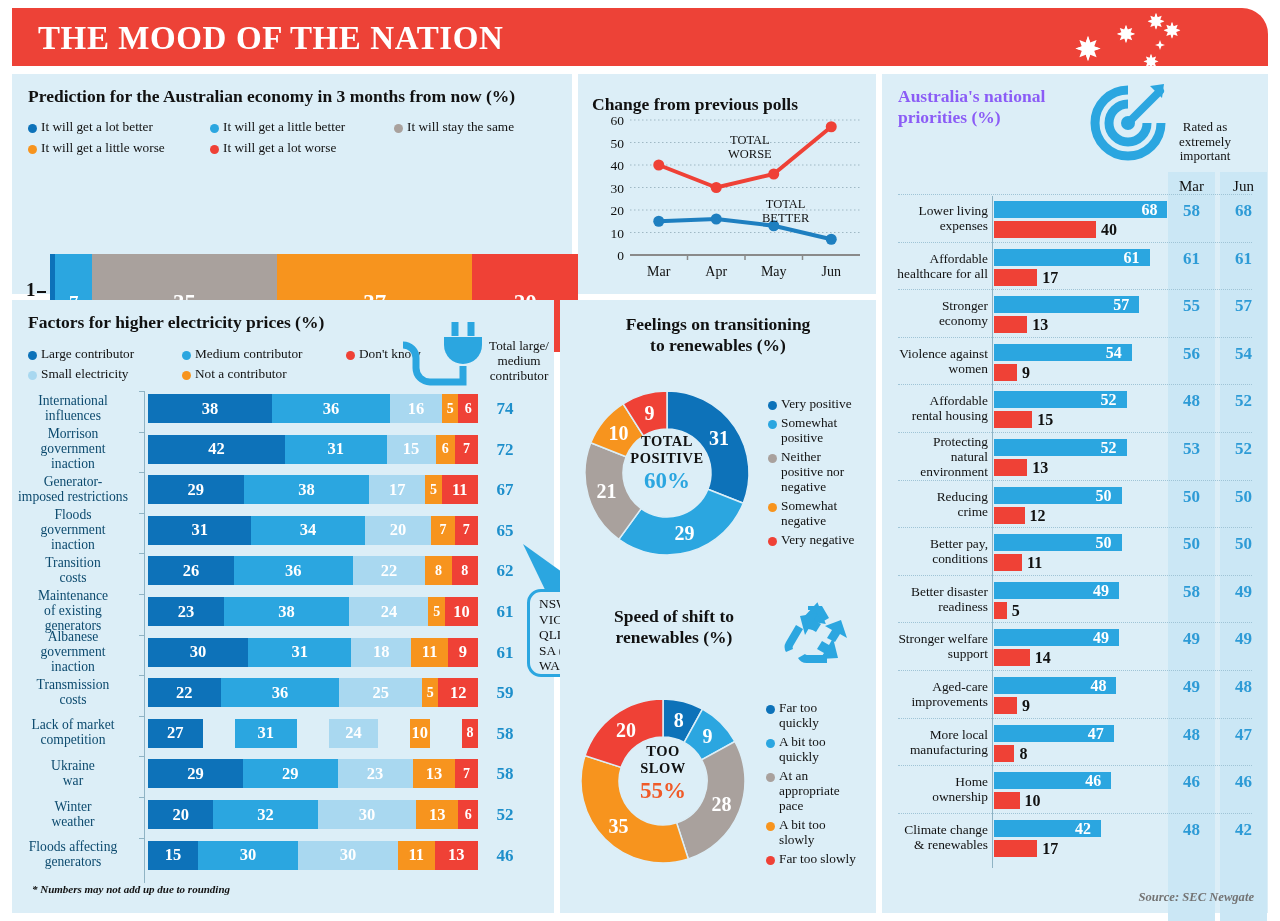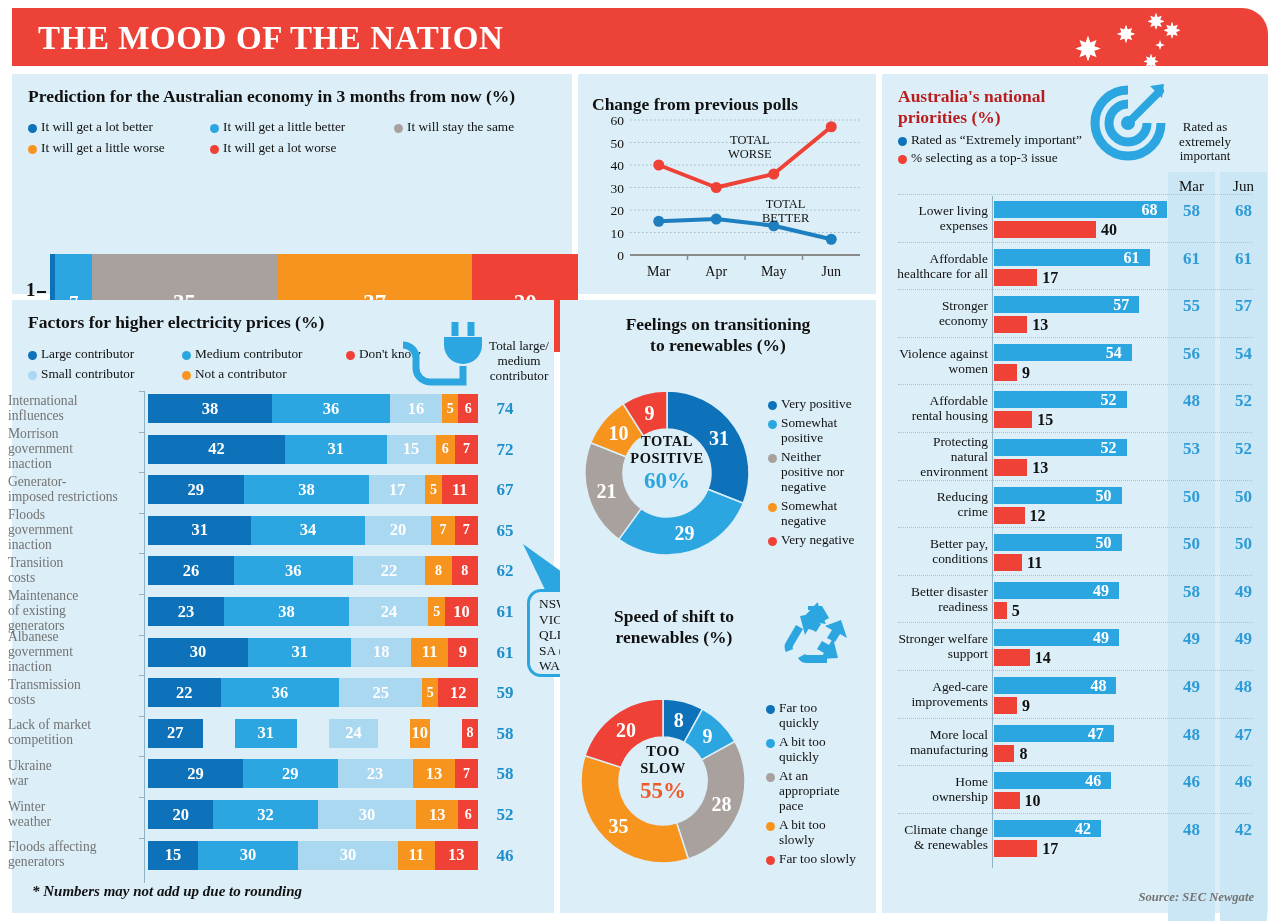--- a/index.html
+++ b/index.html
@@ -48,44 +48,44 @@
   
   .stack{position:absolute;left:38px;top:180px;height:98px;display:flex;width:528px;}
   .seg{display:flex;align-items:center;justify-content:center;color:#fff;font-weight:bold;font-size:23px;}
   .seg.small{font-size:19px;}
   .lab1{position:absolute;left:14px;top:205px;font-size:19px;font-weight:bold;color:#111;}
   .lab1 .dashline{display:inline-block;width:9px;height:2px;background:#111;vertical-align:3px;margin-left:1px;}
 
   
   .lchart{position:absolute;left:598px;top:112px;width:266px;height:175px;}
   .serieslab{position:absolute;font-size:12.5px;line-height:13.5px;color:#111;text-align:center;font-weight:normal;}
-  .flabel{position:absolute;right:0;text-align:left;font-size:13.6px;line-height:15px;color:#737373;}
+  .flabel{position:absolute;right:0;text-align:center;font-size:13.6px;line-height:15px;color:#0c4a6e;}
   .fbar{position:absolute;display:flex;height:30px;}
   .fseg{display:flex;align-items:center;justify-content:center;color:#fff;font-weight:bold;font-size:16.5px;}
   .fseg.tiny{font-size:14px;}
   .ftotal{position:absolute;font-size:17px;font-weight:bold;color:#1E8FCB;width:34px;text-align:center;}
   .ftick{position:absolute;width:1px;background:#8fb3c4;}
   .axisline{position:absolute;width:1px;background:#8fb3c4;}
-  .footnote{position:absolute;left:20px;top:889px;font-size:15px;font-style:italic;font-weight:bold;color:#111;}
+  .footnote{position:absolute;left:20px;top:889px;font-size:11px;font-style:italic;font-weight:bold;color:#111;}
 
   
   .callout{
     position:absolute;left:527px;top:589px;width:94px;height:88px;
     border:3px solid #2BA6E0;border-radius:14px;background:#DCEEF7;
     padding:4px 0 0 9px;box-sizing:border-box;
   }
   .callout div{font-size:13.4px;line-height:15.6px;color:#111;}
 
   
   .dlegend{position:absolute;}
   .dlegend .legitem{margin-bottom:4px;}
   .donutcenter{position:absolute;text-align:center;font-weight:bold;}
 
   
-  .rtitle{position:absolute;left:16px;top:12px;font-size:17.5px;font-weight:bold;line-height:21px;color:#b91c1c;}
+  .rtitle{position:absolute;left:16px;top:12px;font-size:17.5px;font-weight:bold;line-height:21px;color:#8b5cf6;}
   .rsub{position:absolute;right:10px;top:46px;width:106px;text-align:center;font-size:13px;line-height:14.5px;color:#111;}
   .colhead{position:absolute;top:104px;width:47px;text-align:center;font-size:15px;color:#111;}
   .colbg{position:absolute;top:98px;width:47px;background:#CBE7F5;}
   .plabel{position:absolute;text-align:right;font-size:13.4px;line-height:15px;color:#111;}
   .pbar{position:absolute;height:17px;}
   .pbarval{position:absolute;font-weight:bold;font-size:16px;}
   .rsep{position:absolute;height:0;border-top:1px dotted #9fc4d6;}
   .source{position:absolute;right:14px;bottom:8px;font-size:12.6px;font-style:italic;font-weight:bold;color:#737373;}
   .raxis{position:absolute;width:1px;background:#8fb3c4;}
 </style>
@@ -214,21 +214,21 @@
           <span class="legtxt">Medium contributor</span>
         </div>
         <div class="legitem">
           <span class="dot" style="background:#EF4136"></span>
           <span class="legtxt">Don't know</span>
         </div>
       </div>
       <div class="legrow" style="margin-top:5px">
         <div class="legitem" style="width:140px">
           <span class="dot" style="background:#A9D8F0"></span>
-          <span class="legtxt">Small contributor</span>
+          <span class="legtxt">Small electricity</span>
         </div>
         <div class="legitem">
           <span class="dot" style="background:#F7941E"></span>
           <span class="legtxt">Not a contributor</span>
         </div>
       </div>
     </div>
 
     <svg style="position:absolute;left:388px;top:14px;width:86px;height:74px;" viewBox="0 0 86 74">
       <g fill="none" stroke="#2BA6E0" stroke-width="7">
@@ -544,30 +544,20 @@
       <path d="M44 43 L76 11" stroke="#2BA6E0" stroke-width="8" stroke-linecap="round"></path>
       <path d="M66 6 L80 4 L78 18 Z" fill="#2BA6E0"></path>
     </svg>
 
     <div class="rsub">
       <div>Rated as</div>
       <div>extremely</div>
       <div>important</div>
     </div>
 
-    <div style="position:absolute;left:16px;top:58px;">
-      <div class="legitem" style="margin-bottom:3px">
-        <span class="dot" style="background:#0D72B9"></span>
-        <span class="legtxt">Rated as “Extremely important”</span>
-      </div>
-      <div class="legitem">
-        <span class="dot" style="background:#EF4136"></span>
-        <span class="legtxt">% selecting as a top-3 issue</span>
-      </div>
-    </div>
 
     <div class="colbg" style="left:286px;height:770px;"></div>
     <div class="colbg" style="left:338px;height:770px;"></div>
     <div class="colhead" style="left:286px;">Mar</div>
     <div class="colhead" style="left:338px;">Jun</div>
 
     <div id="priority-rows" style="position:absolute;left:0;top:0;width:386px;height:839px;">
         <div class="raxis" style="left: 110px; top: 122px; height: 672.4px;"></div>
         <div class="rsep" style="left: 16px; width: 354px; top: 120px;"></div>
         <div class="plabel" style="left: 8px; width: 98px; top: 129px;">

